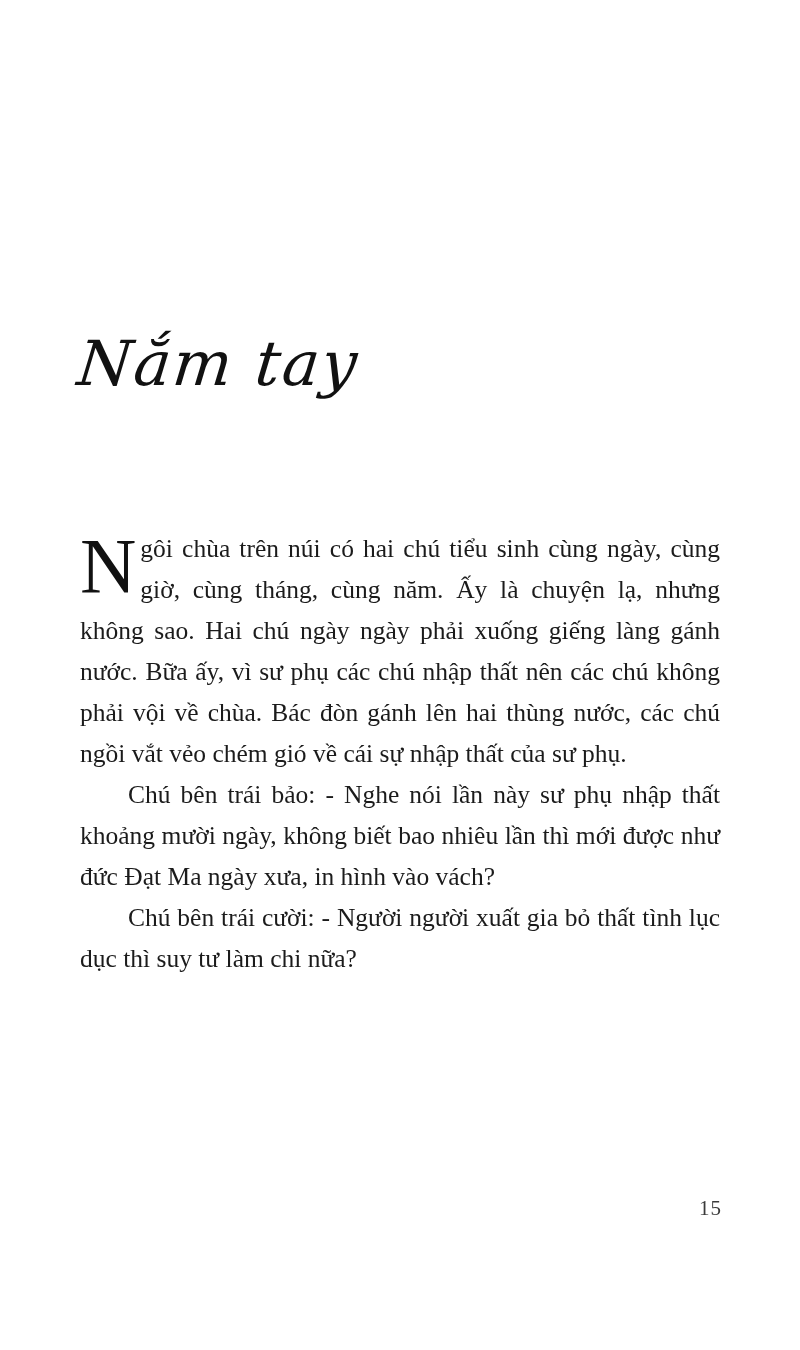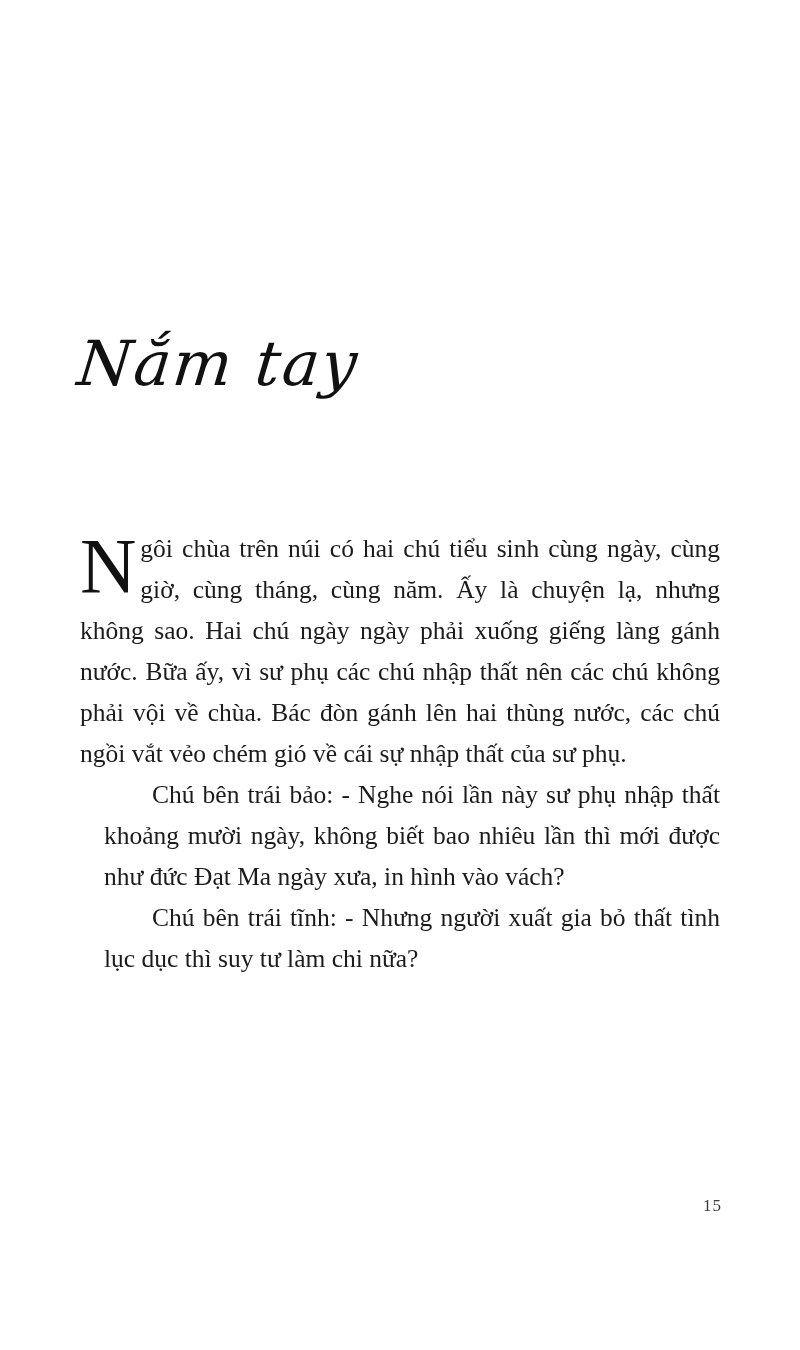--- a/index.html
+++ b/index.html
@@ -39,21 +39,20 @@
     font-family: "Liberation Serif", serif;
     font-size: 25.5px;
     line-height: 41px;
     text-align: justify;
     text-justify: inter-word;
     margin: 0;
     color: #1b1b1b;
   }
   .para.indent {
     text-indent: 48px;
-    margin-left: 24px;
   }
   .para.first {
     text-indent: 0;
   }
   .dropcap-wrap {
     position: relative;
   }
   .dropcap {
     float: left;
     font-family: "Liberation Serif", serif;
@@ -61,21 +60,21 @@
     line-height: 68px;
     padding: 2px 4px 0 0;
     margin-top: 2px;
     color: #111111;
   }
   .folio {
     position: absolute;
     right: 78px;
     top: 1196px;
     font-family: "Liberation Serif", serif;
-    font-size: 17px;
+    font-size: 21px;
     color: #3a3a3a;
     letter-spacing: 1px;
   }
 </style>
 </head>
 <body>
 
 <div class="page">
 
   <div class="chapter-title">Nắm tay</div>
@@ -85,20 +84,20 @@
     <p class="para first dropcap-wrap">
       <span class="dropcap">N</span><span>gôi chùa trên núi có hai chú tiểu sinh cùng ngày, cùng giờ, cùng tháng, cùng năm. Ấy là chuyện lạ, nhưng không sao. Hai chú ngày ngày phải xuống giếng làng gánh nước. Bữa ấy, vì sư phụ các chú nhập thất nên các chú không phải vội về chùa. Bác đòn gánh lên hai thùng nước, các chú ngồi vắt vẻo chém gió về cái sự nhập thất của sư phụ.</span>
     </p>
 
     <p class="para indent">
       <span>Chú bên trái bảo: - Nghe nói lần này sư phụ nhập thất khoảng mười ngày, không biết bao nhiêu lần thì mới được như đức Đạt Ma ngày xưa, in hình vào vách?</span>
     </p>
 
 
     <p class="para indent">
-      <span>Chú bên trái tĩnh: - Nhưng người xuất gia bỏ thất tình lục dục thì suy tư làm chi nữa?</span>
+      <span>Chú bên trái cười: - Người người xuất gia bỏ thất tình lục dục thì suy tư làm chi nữa?</span>
     </p>
 
   </div>
 
   <div class="folio">15</div>
 
 </div>
 
 </body></html>

